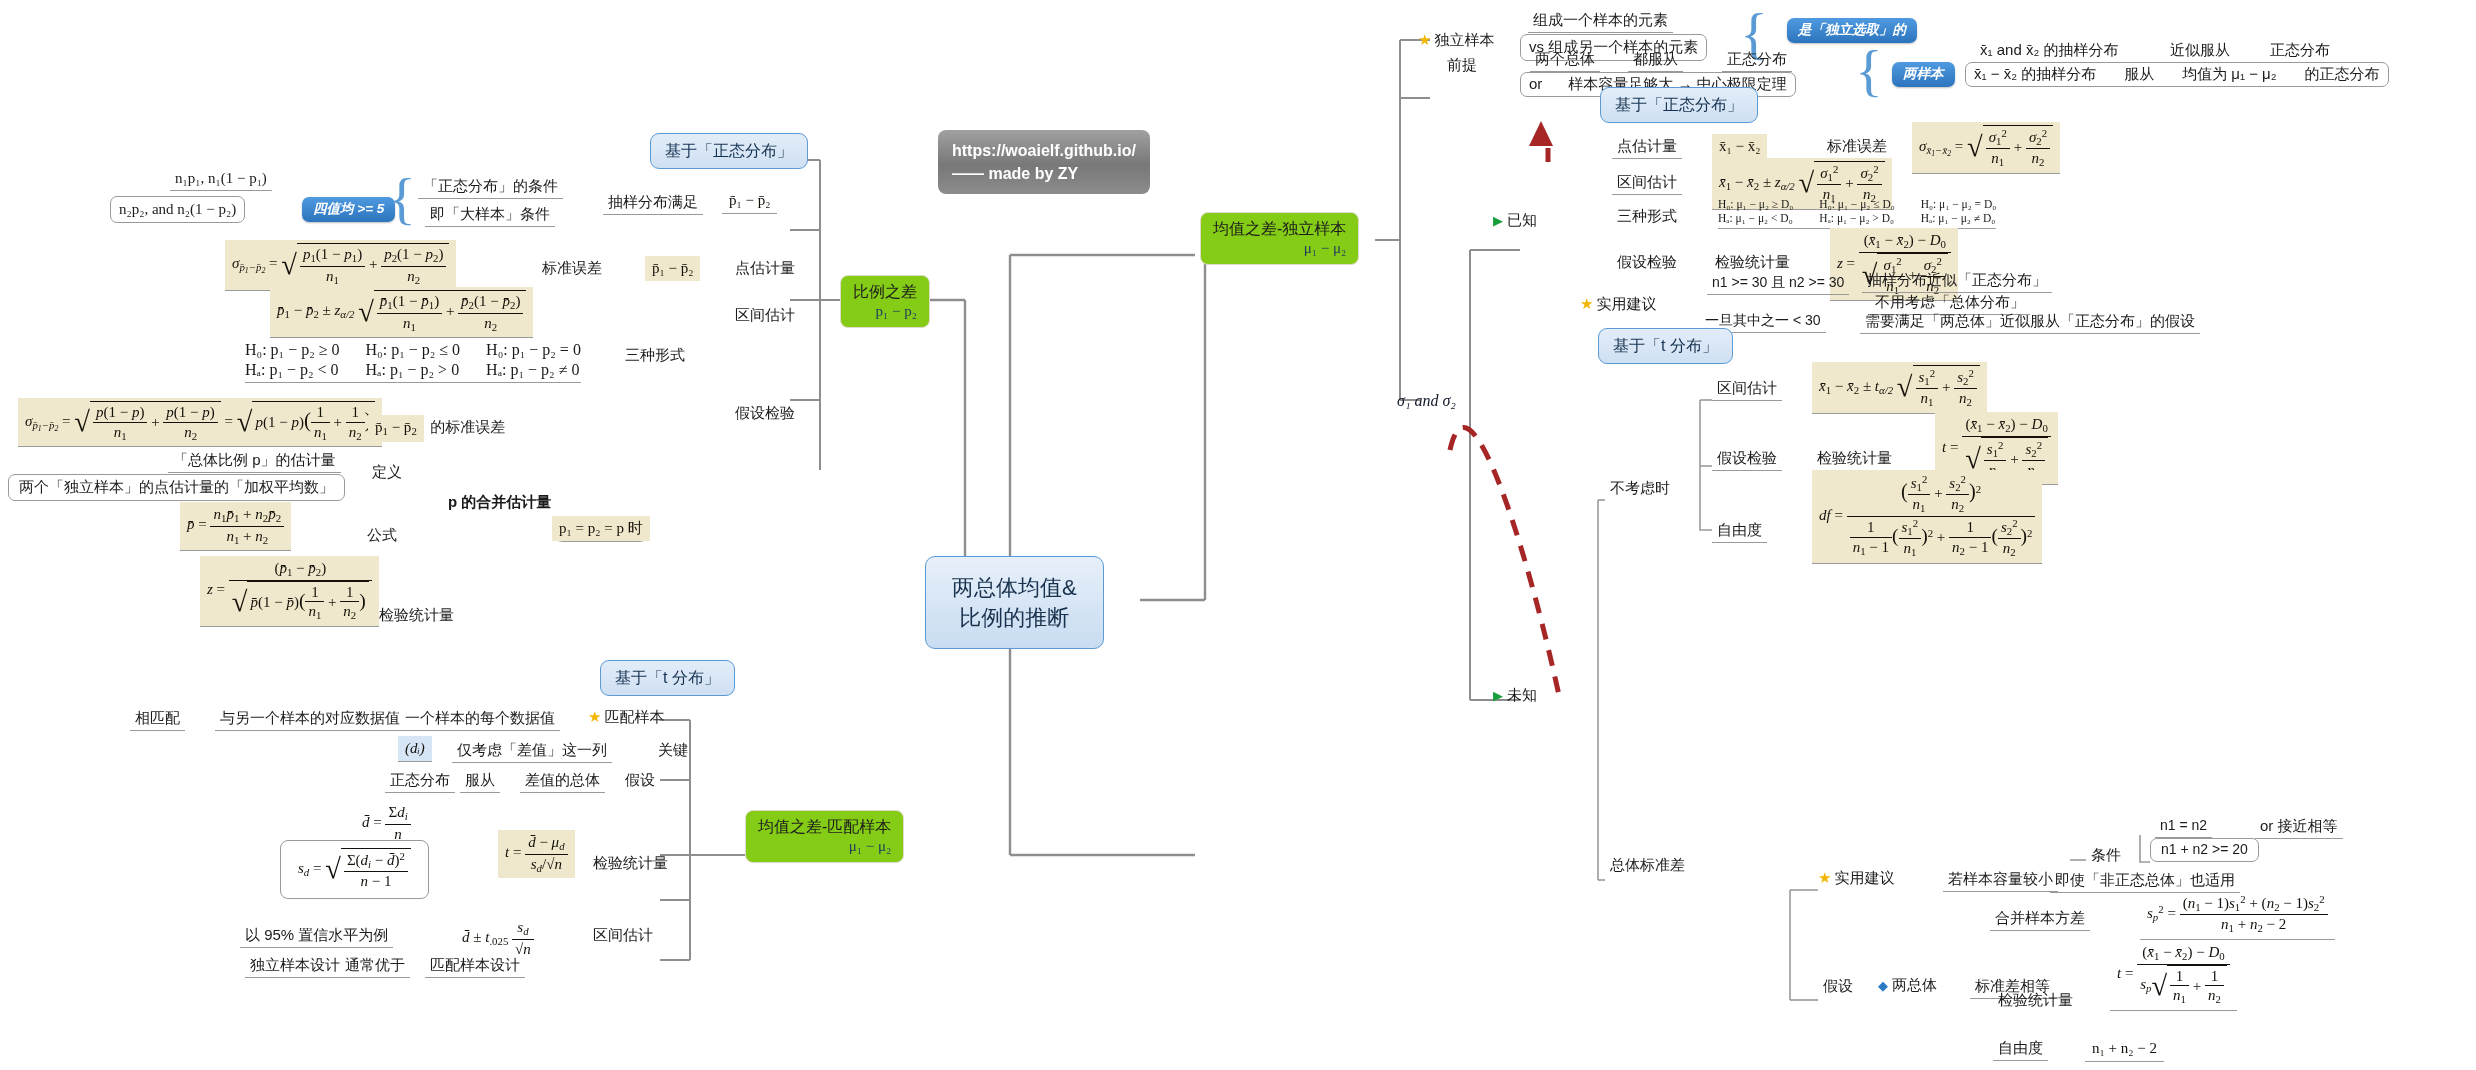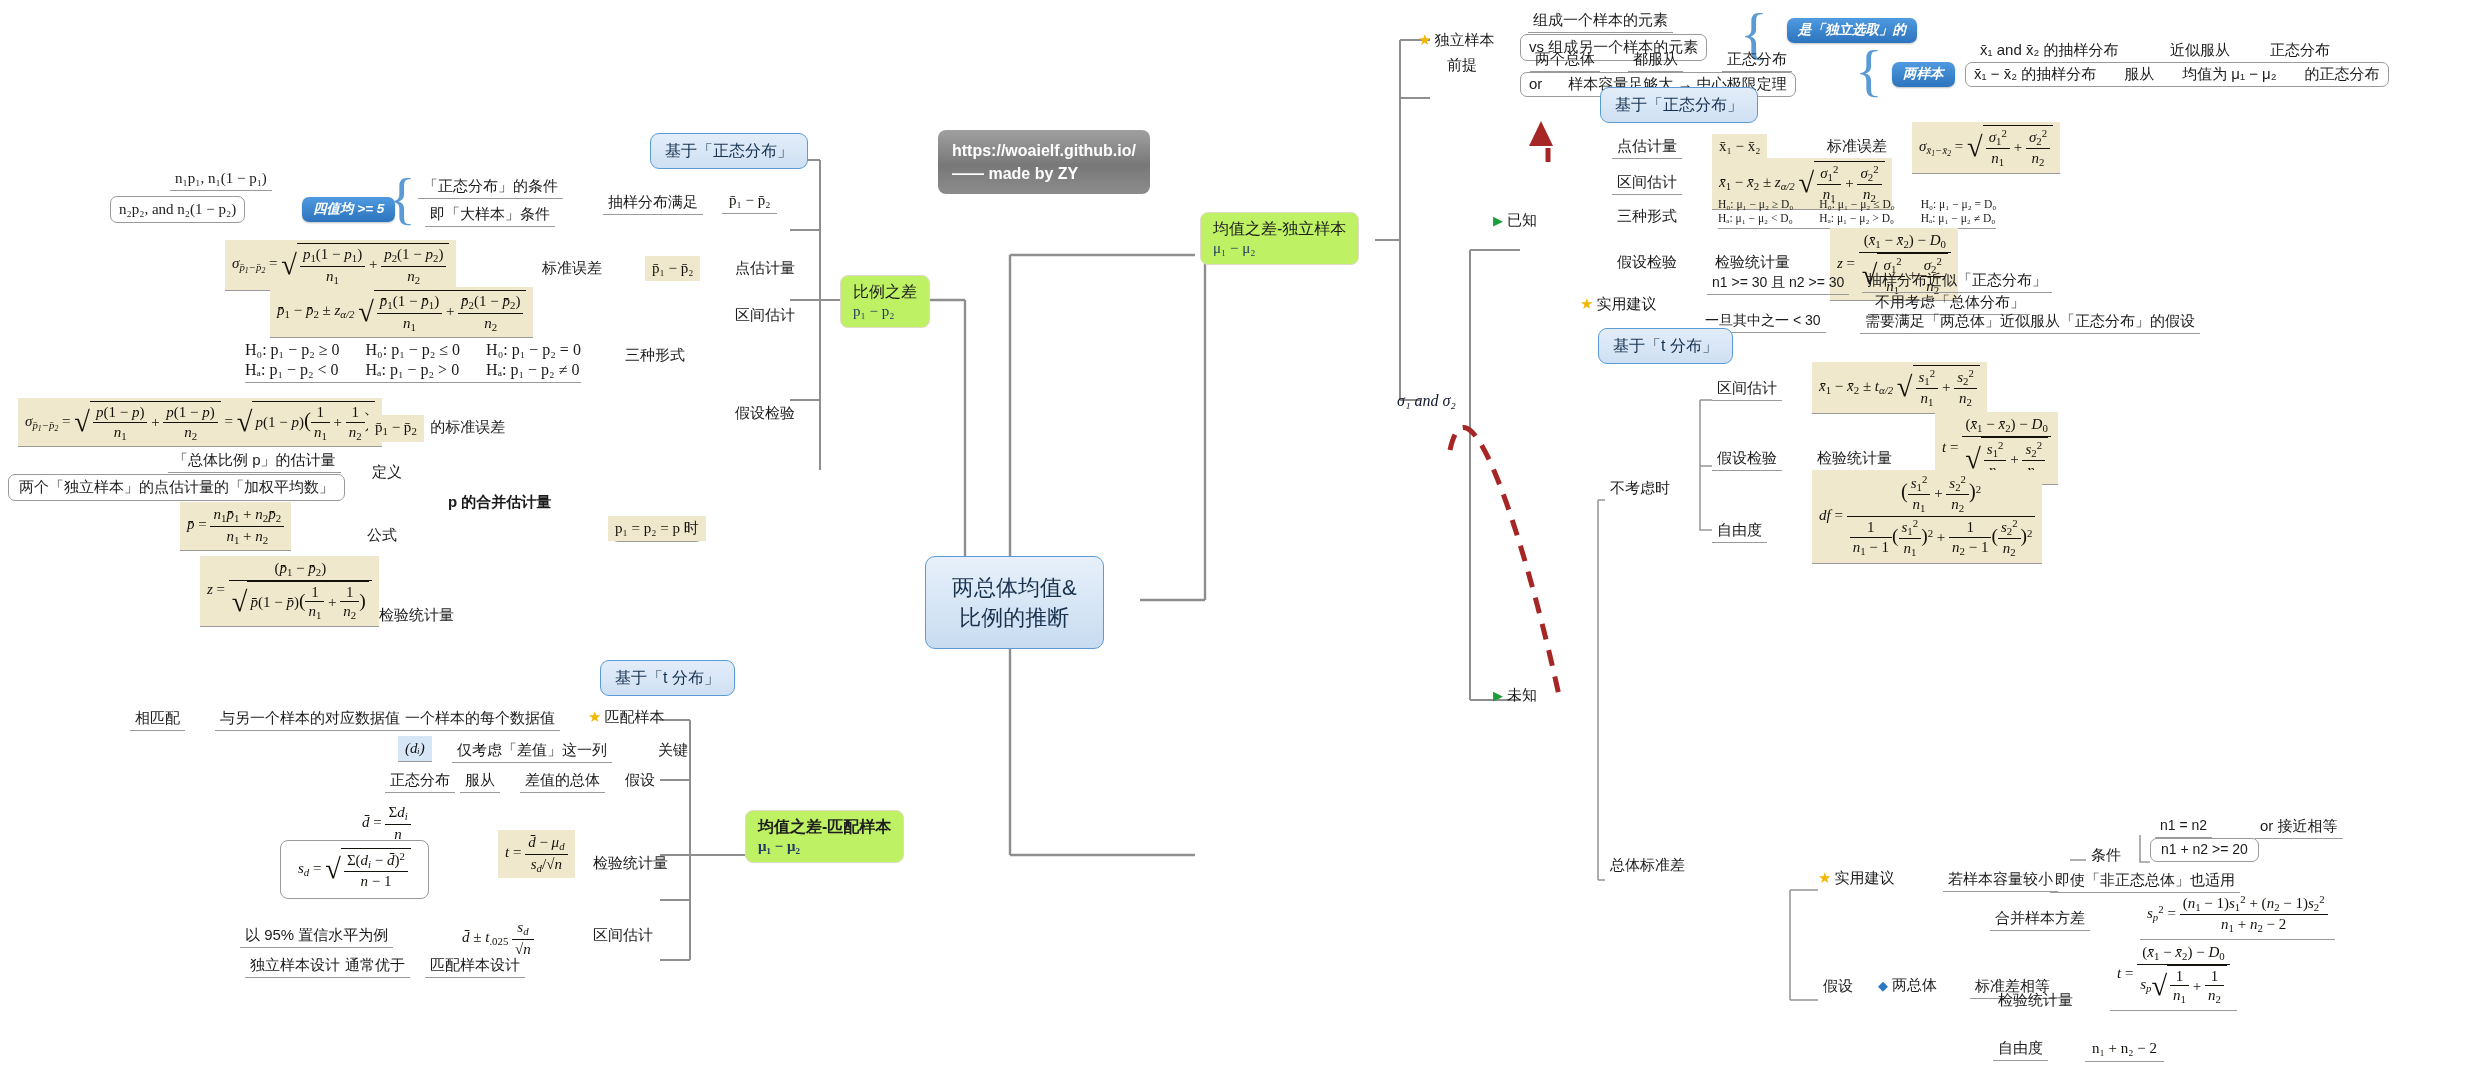--- a/index.html
+++ b/index.html
@@ -22,22 +22,22 @@
   .fx.plain{background:transparent;}
   .fxwrap{position:absolute;}
   .fxwrap.u{border-bottom:1px solid #9a9a9a;padding-bottom:0;}
 
   
   .bluebox{border:1.6px solid #5b9bd5;border-radius:9px;
            background:linear-gradient(180deg,#e3edf9 0%,#cfe0f3 100%);
            font-size:16px;color:#14314f;padding:7px 14px;text-align:center;}
 
   
-  .cream{border:1px solid #e3d9c8;border-radius:8px;background:#bef264;
-         font-size:16px;color:#1d1d1d;padding:6px 12px;text-align:left;}
+  .cream{border:1px solid #e3d9c8;border-radius:8px;background:#84cc16;
+         font-size:16px;color:#1d1d1d;padding:6px 12px;text-align:right;}
   .cream .sub{font-family:"Liberation Serif","DejaVu Serif",serif;font-size:15px;color:#243b63;}
 
   
   .root{border:1.6px solid #5b9bd5;border-radius:10px;
         background:linear-gradient(180deg,#e7f0fa 0%,#c8dcf1 100%);
         font-size:22px;color:#18324e;padding:16px 26px;text-align:center;line-height:1.35;}
 
   
   .pill{background:linear-gradient(180deg,#4f9ae0 0%,#2c74bd 100%);
         border-radius:7px;color:#ffffff;font-style:italic;font-weight:bold;
@@ -130,21 +130,21 @@
   <div class="node urlbox" style="left:938px;top:130px;">
     <div>https://woaielf.github.io/</div>
     <div>—— made by ZY</div>
   </div>
 
   <div class="node cream" style="left:840px;top:275px;">
     <div>比例之差</div>
     <div class="sub">p₁ − p₂</div>
   </div>
 
-  <div class="node cream" style="left:745px;top:810px;font-weight:bold;">
+  <div class="node cream" style="left:745px;top:810px;">
     <div>均值之差-匹配样本</div>
     <div class="sub">μ₁ − μ₂</div>
   </div>
 
   <div class="node cream" style="left:1200px;top:212px;">
     <div>均值之差-独立样本</div>
     <div class="sub">μ₁ − μ₂</div>
   </div>
 
   <div class="node bluebox" style="left:650px;top:133px;">基于「正态分布」</div>
@@ -246,21 +246,21 @@
     </span>
   </div>
 
   <div class="node fxwrap u" style="left:200px;top:556px;">
     <span class="fx">
       <i>z</i> = <span class="frac"><span class="n">(<i>p̄</i><sub>1</sub> − <i>p̄</i><sub>2</sub>)</span>
       <span class="d"><span class="rad"><span class="sign">√</span><span class="body"><i>p̄</i>(1 − <i>p̄</i>)<span style="font-size:1.3em;">(</span><span class="frac"><span class="n">1</span><span class="d"><i>n</i><sub>1</sub></span></span> + <span class="frac"><span class="n">1</span><span class="d"><i>n</i><sub>2</sub></span></span><span style="font-size:1.3em;">)</span></span></span></span></span>
     </span>
   </div>
   <div class="node txt" style="left:374px;top:605px;">检验统计量</div>
-  <div class="node fxwrap u" style="left:608px;top:516px;border-radius:11px;">
+  <div class="node fxwrap u" style="left:552px;top:516px;border-radius:11px;">
     <span class="fx">p₁ = p₂ = p 时</span>
   </div>
 
   <div class="node bluebox" style="left:600px;top:660px;">基于「t 分布」</div>
 
   <div class="node txt u" style="left:130px;top:708px;">相匹配</div>
   <div class="node txt u" style="left:215px;top:708px;">与另一个样本的对应数据值</div>
   <div class="node txt u" style="left:400px;top:708px;">一个样本的每个数据值</div>
   <div class="node bulletline" style="left:588px;top:708px;">
     <span class="star">★</span><span>匹配样本</span>

